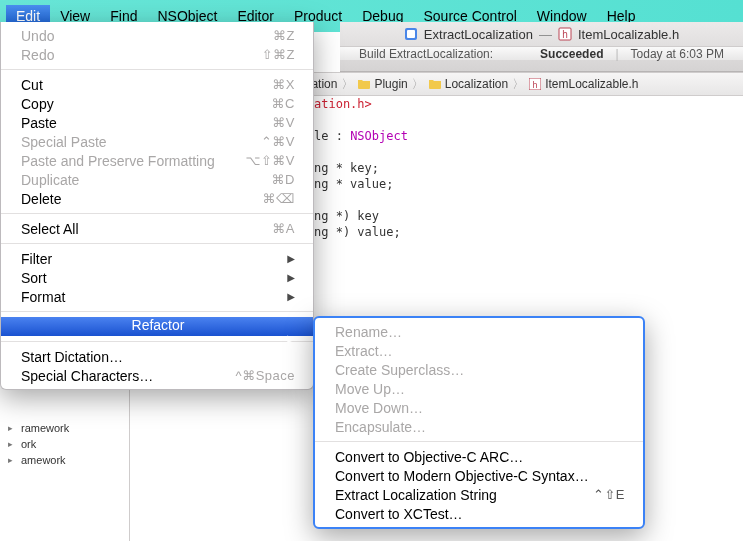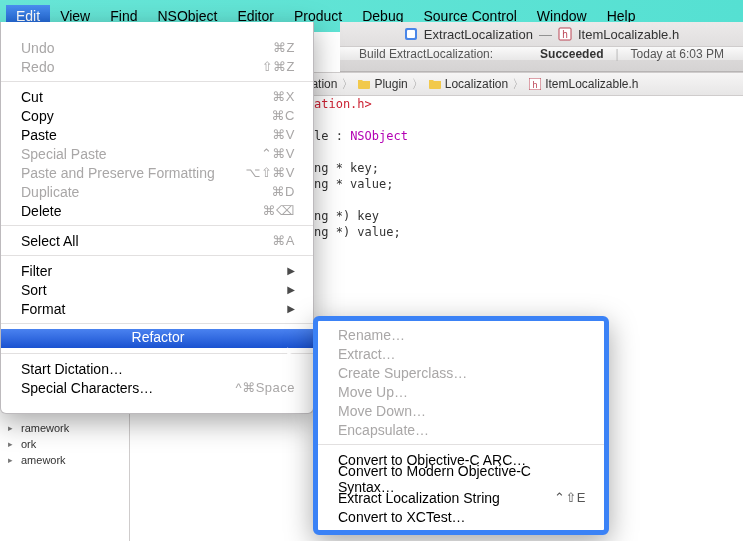--- a/index.html
+++ b/index.html
@@ -136,21 +136,21 @@
   .dropdown {
     position: absolute;
     left: 0;
     top: 22px;
     width: 314px;
     background: #fff;
     border: 1px solid #bdbabd;
     border-top: none;
     border-radius: 0 0 6px 6px;
     box-shadow: 0 8px 28px rgba(0,0,0,.35);
-    padding: 16px 0;
+    padding: 4px 0;
     z-index: 30;
   }
   .dropdown .item {
     display: flex;
     align-items: center;
     height: 19px;
     padding: 0 18px 0 20px;
     font-size: 14px;
     color: #000;
     cursor: default;
@@ -178,23 +178,23 @@
     height: 1px;
     background: #e2e0e0;
     margin: 5px 0;
   }
 
   
   .submenu {
     position: absolute;
     left: 313px;
     top: 316px;
-    width: 296px;
+    width: 332px;
     background: #fff;
-    border: 5px solid #3b82f6;
+    border: 2px solid #3b82f6;
     border-radius: 6px;
     box-shadow: 0 8px 28px rgba(0,0,0,.35);
     padding: 4px 0;
     z-index: 40;
   }
   .submenu .item {
     display: flex;
     align-items: center;
     height: 19px;
     padding: 0 18px 0 20px;

